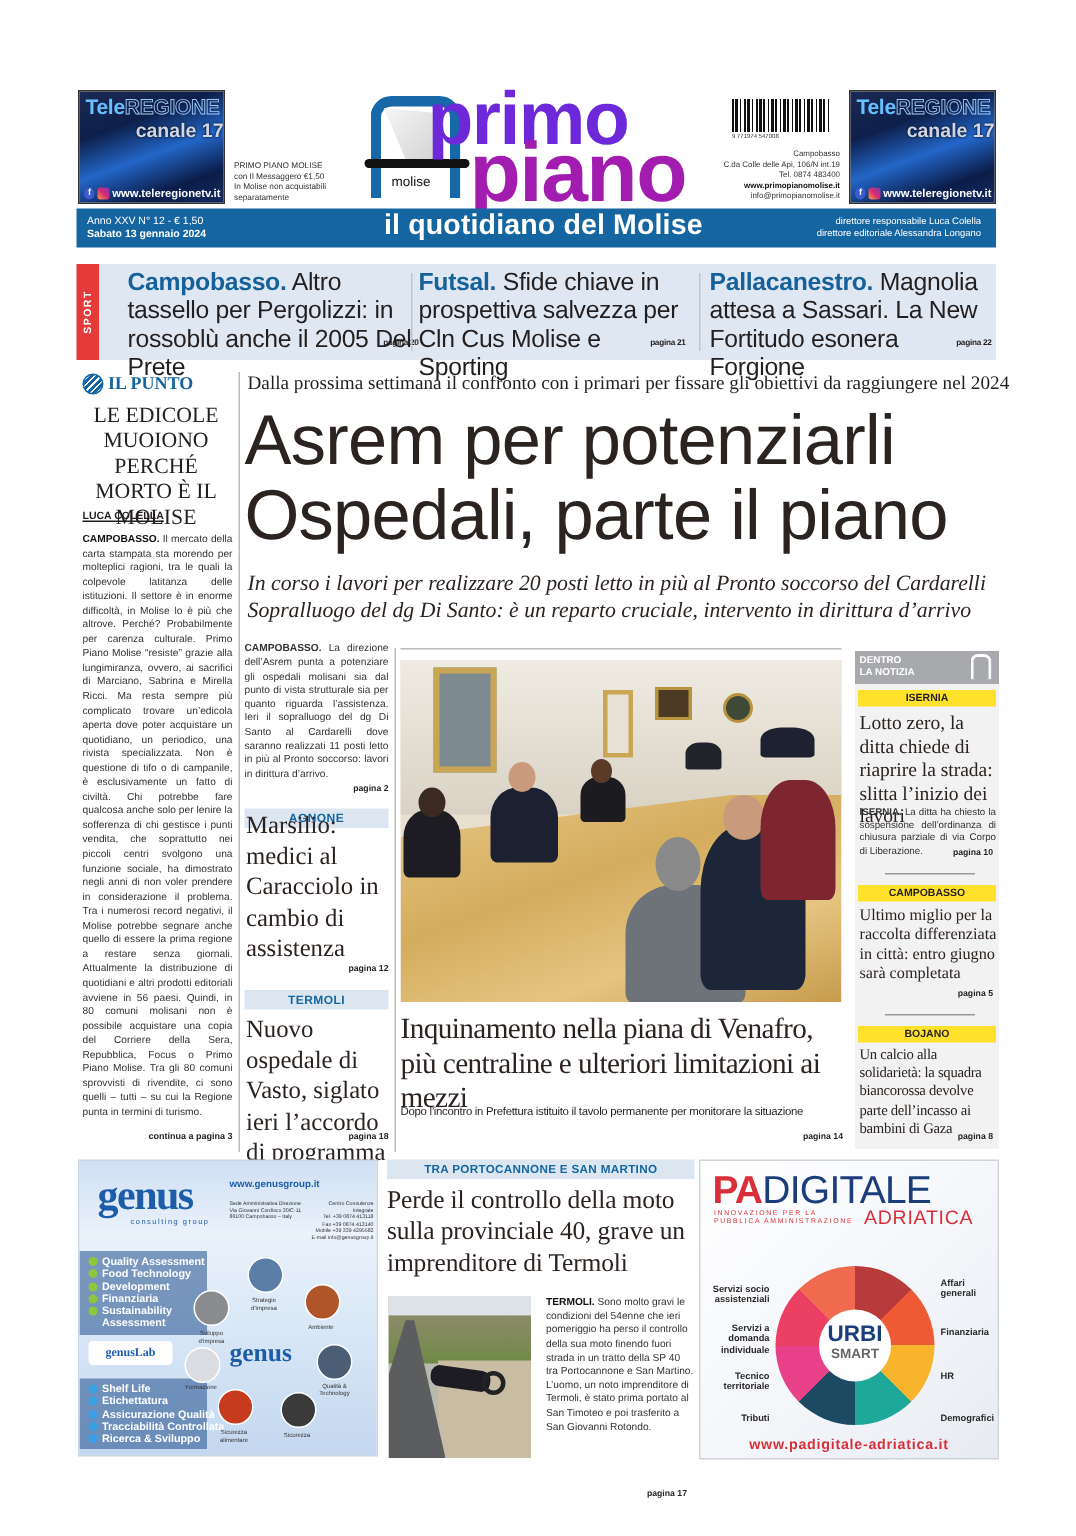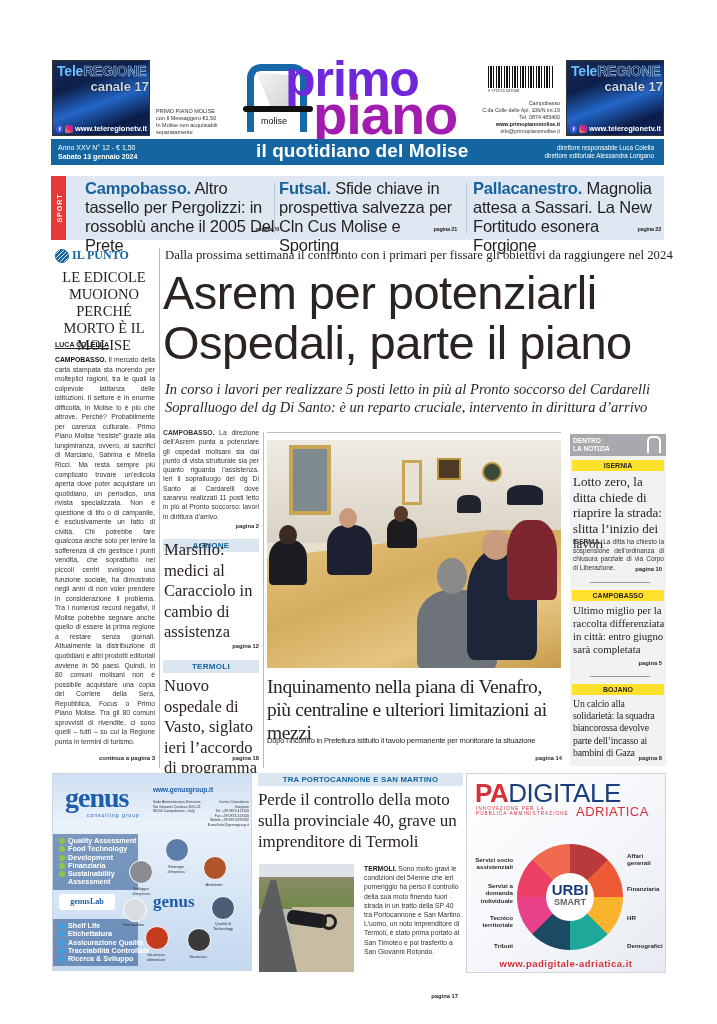--- a/index.html
+++ b/index.html
@@ -224,21 +224,21 @@
 <div class="ilpunto-body"><b>CAMPOBASSO.</b><span> Il mercato della carta stampata sta morendo per molteplici ragioni, tra le quali la colpevole latitanza delle istituzioni. Il settore è in enorme difficoltà, in Molise lo è più che altrove. Perché? Probabilmente per carenza culturale. Primo Piano Molise “resiste” grazie alla lungimiranza, ovvero, ai sacrifici di Marciano, Sabrina e Mirella Ricci. Ma resta sempre più complicato trovare un’edicola aperta dove poter acquistare un quotidiano, un periodico, una rivista specializzata. Non è questione di tifo o di campanile, è esclusivamente un fatto di civiltà. Chi potrebbe fare qualcosa anche solo per lenire la sofferenza di chi gestisce i punti vendita, che soprattutto nei piccoli centri svolgono una funzione sociale, ha dimostrato negli anni di non voler prendere in considerazione il problema. Tra i numerosi record negativi, il Molise potrebbe segnare anche quello di essere la prima regione a restare senza giornali. Attualmente la distribuzione di quotidiani e altri prodotti editoriali avviene in 56 paesi. Quindi, in 80 comuni molisani non è possibile acquistare una copia del Corriere della Sera, Repubblica, Focus o Primo Piano Molise. Tra gli 80 comuni sprovvisti di rivendite, ci sono quelli – tutti – su cui la Regione punta in termini di turismo.</span></div>
 <div class="ilpunto-cont">continua a pagina 3</div>
 <div class="col-rule" style="left:159px; top:248px; width:1px; height:520px;"></div>
 
 <div class="kicker">Dalla prossima settimana il confronto con i primari per fissare gli obiettivi da raggiungere nel 2024</div>
 <div class="headline">
   <div>Asrem per potenziarli</div>
   <div>Ospedali, parte il piano</div>
 </div>
 <div class="subhead">
-  <div>In corso i lavori per realizzare 5 posti letto in più al Pronto soccorso del Cardarelli</div>
+  <div>In corso i lavori per realizzare 20 posti letto in più al Pronto soccorso del Cardarelli</div>
   <div>Sopralluogo del dg Di Santo: è un reparto cruciale, intervento in dirittura d’arrivo</div>
 </div>
 
 <div class="lead"><b>CAMPOBASSO.</b><span> La direzione dell’Asrem punta a potenziare gli ospedali molisani sia dal punto di vista strutturale sia per quanto riguarda l’assistenza. Ieri il sopralluogo del dg Di Santo al Cardarelli dove saranno realizzati 11 posti letto in più al Pronto soccorso: lavori in dirittura d’arrivo.</span></div>
 <div class="pg-small" style="left:163px; top:523px; width:96px;">pagina 2</div>
 
 <div class="section-bar" style="top:539px;">AGNONE</div>
 <div class="side-head" style="top:528px;margin-top:12px;">Marsilio: medici al Caracciolo in cambio di assistenza</div>
 <div class="pg-small" style="left:163px; top:643px; width:96px;">pagina 12</div>
 

